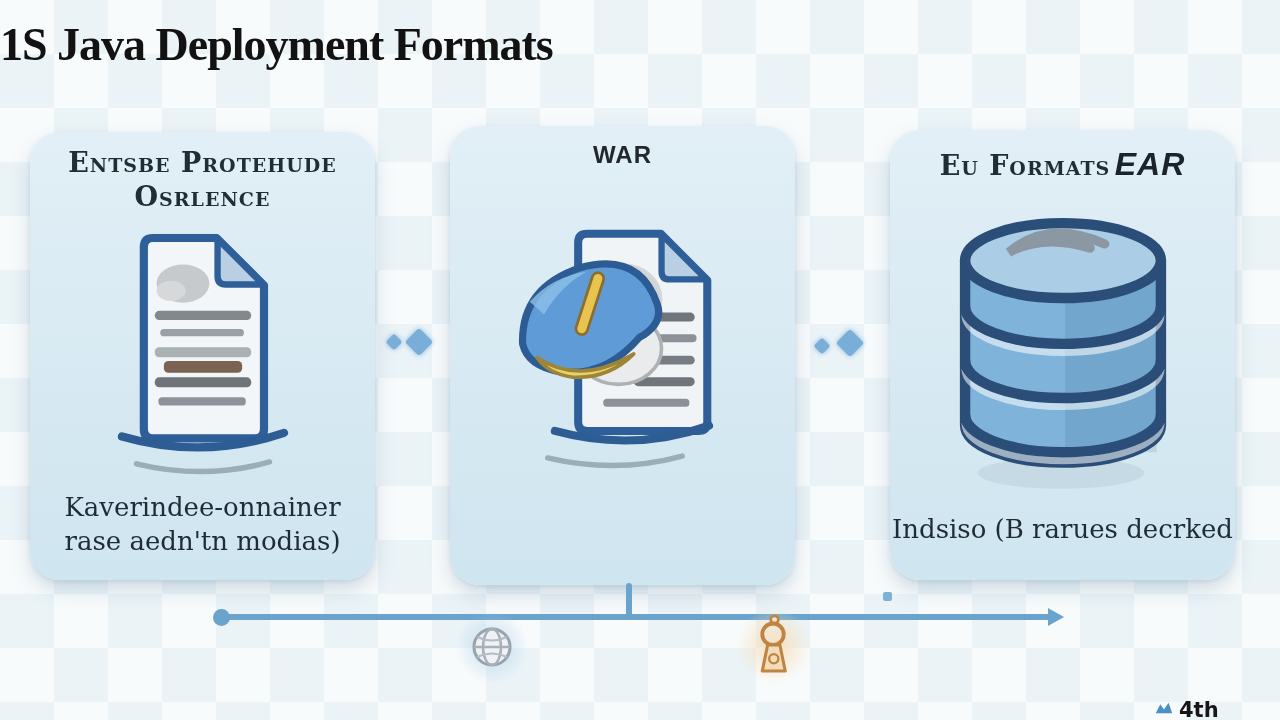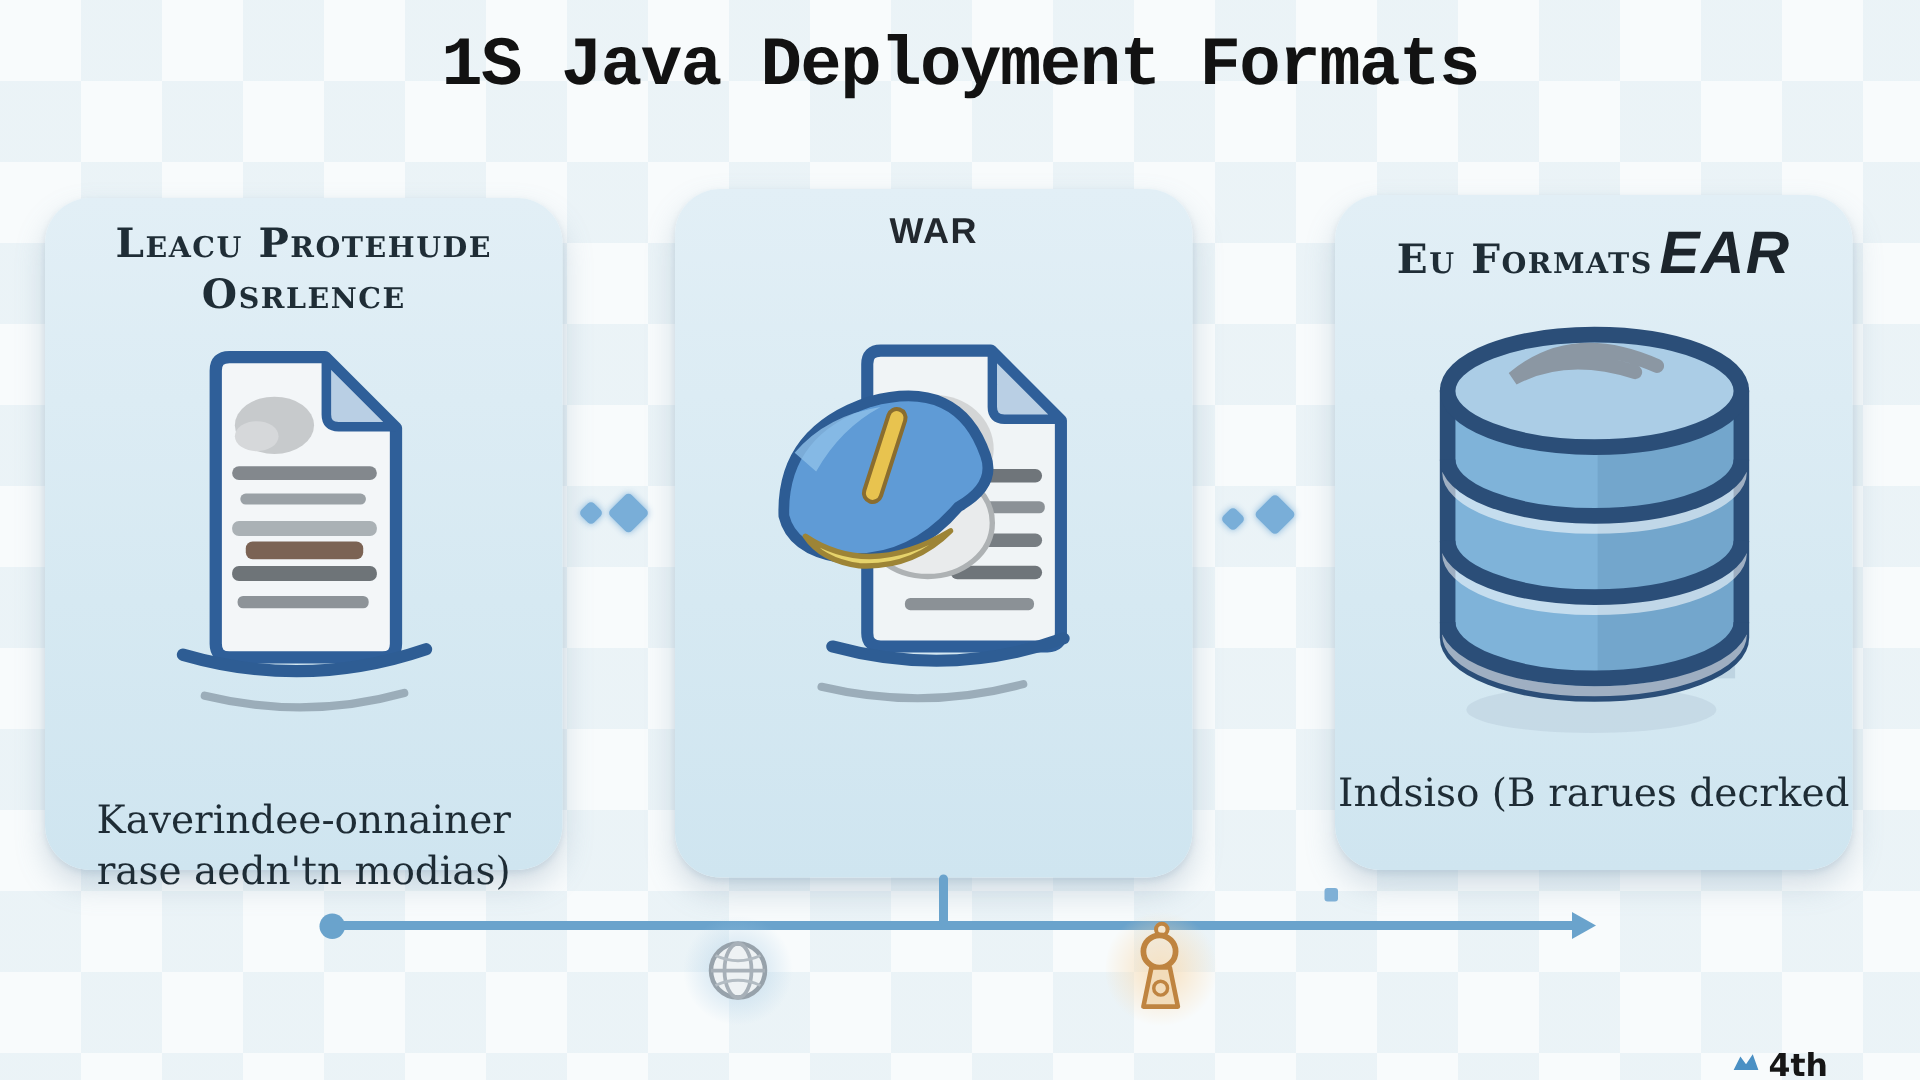--- a/index.html
+++ b/index.html
@@ -3,51 +3,51 @@
 <meta charset="utf-8">
 <style>
   html,body{margin:0;padding:0;background:#e8eef2;font-family:"Liberation Sans",sans-serif;}
   .stage{
     position:relative;width:1280px;height:720px;overflow:hidden;
     background-color:#f8fbfc;
     background-image:conic-gradient(rgba(212,229,239,0.38) 90deg,transparent 90deg 180deg,rgba(212,229,239,0.38) 180deg 270deg,transparent 270deg 360deg);
     background-size:108px 108px;
   }
   .page-title{
-    position:absolute;left:0;top:18px;width:100%;text-align:center;
+    position:absolute;left:0;top:18px;width:100%;text-align:left;
     font-size:46px;font-weight:bold;color:#121212;letter-spacing:-1px;
-    font-family:Liberation Mono, monospace;
+    font-family:Liberation Serif, serif;
   }
   .card{
     position:absolute;width:345px;border-radius:30px;
     background:linear-gradient(180deg,#e2eff6 0%,#d6e9f2 60%,#cfe5f0 100%);
     box-shadow:0 10px 20px rgba(110,145,170,0.28),0 2px 4px rgba(110,145,170,0.18);
   }
   .card1{left:30px;top:132px;height:448px;}
   .card2{left:450px;top:126px;height:459px;}
   .card3{left:890px;top:130px;height:450px;}
   .card-header{
     position:absolute;top:14px;left:0;width:100%;text-align:center;
     color:#1f2d36;line-height:1.25;
   }
   .fantasy{
     font-family:"DejaVu Serif",serif;font-variant:small-caps;font-weight:700;
     font-size:27px;letter-spacing:1px;
   }
   .war-title{font-family:"Liberation Sans",sans-serif;font-weight:bold;font-size:24px;color:#22282e;letter-spacing:1px;}
-  .ear-acronym{font-family:"Liberation Sans",sans-serif;font-weight:bold;font-style:italic;font-size:40px;letter-spacing:1px;color:#1c242b;}
+  .ear-acronym{font-family:"Liberation Sans",sans-serif;font-weight:bold;font-style:italic;font-size:32px;letter-spacing:1px;color:#1c242b;}
   .card-icon{position:absolute;left:50%;transform:translateX(-50%);}
   .c1-icon{top:86px;}
   .c2-icon{top:88px;}
   .c3-icon{top:68px;}
   .card-desc{
     position:absolute;left:0;width:100%;text-align:center;
     font-family:"DejaVu Serif",serif;font-size:26px;color:#1e2c35;line-height:1.32;
   }
-  .c1-desc{top:358px;margin-top:40px;}
+  .c1-desc{top:358px;}
   .c2-desc{top:366px;}
   .c3-desc{top:382px;}
   .diamond{
     position:absolute;background:#79aed8;border-radius:3px;transform:rotate(45deg);
     box-shadow:0 0 5px rgba(121,174,216,0.9);
   }
   .flow-line{position:absolute;left:222px;top:614px;width:830px;height:6px;background:#6aa3cc;border-radius:3px;}
   .flow-dot{position:absolute;left:213px;top:609px;width:17px;height:17px;border-radius:50%;background:#6aa3cc;}
   .flow-arrow{
     position:absolute;left:1048px;top:608px;width:0;height:0;
@@ -66,21 +66,21 @@
 </style>
 </head>
 <body>
 
 <div class="stage">
 
   <div class="page-title">1S Java Deployment Formats</div>
 
   <div class="card card1">
     <div class="card-header fantasy">
-      <div>Leacu Protehude</div>
+      <div>Entsbe Protehude</div>
       <div>Osrlence</div>
     </div>
     <div class="card-icon c1-icon">
       <svg width="200" height="264" viewBox="0 0 210 290">
         <path d="M40 32 q0 -10 10 -10 h70 l52 52 v158 q0 10 -10 10 h-112 q-10 0 -10 -10 z" fill="#f3f6f8" stroke="#2f5f99" stroke-width="9" stroke-linejoin="round"></path>
         <path d="M121 23 v41 q0 9 9 9 h41 z" fill="#b9cfe4" stroke="#2f5f99" stroke-width="7" stroke-linejoin="round"></path>
         <ellipse cx="83" cy="72" rx="29" ry="21" fill="#c7cacc"></ellipse>
         <ellipse cx="70" cy="80" rx="16" ry="11" fill="#d6d8da"></ellipse>
         <rect x="52" y="102" width="106" height="10" rx="5" fill="#83888d"></rect>
         <rect x="58" y="122" width="92" height="8" rx="4" fill="#9aa1a6"></rect>

